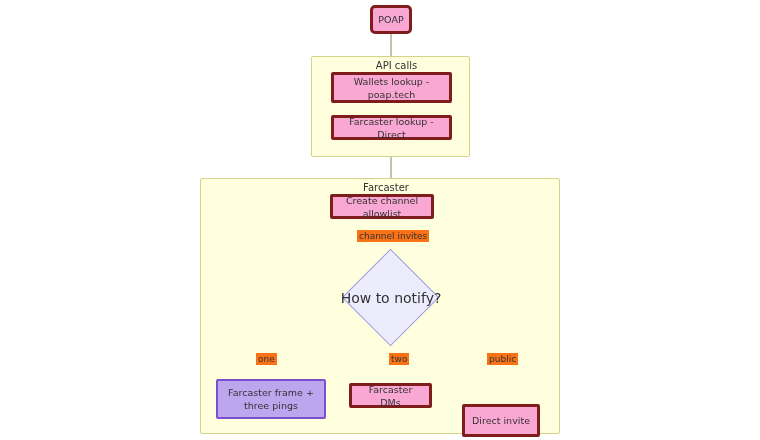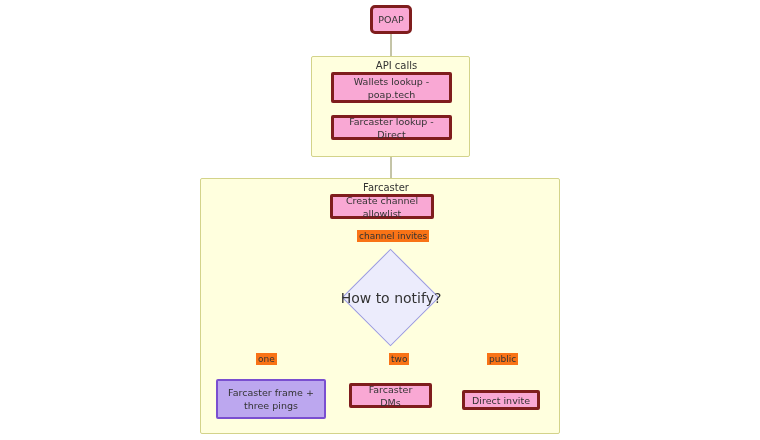--- a/index.html
+++ b/index.html
@@ -143,21 +143,21 @@
 
   <div class="node highlight" style="left:216px; top:379px; width:110px; height:40px;">
     <span>
       <span>Farcaster frame +</span><br>
       <span>three pings</span>
     </span>
   </div>
 
   <div class="node" style="left:349px; top:383px; width:83px; height:25px;">Farcaster DMs</div>
 
-  <div class="node" style="left:462px; top:390px; width:78px; height:20px;">Direct invite</div>
+  <div class="node" style="left:462px; top:404px; width:78px; height:33px;">Direct invite</div>
 
   <div class="edge-label on-yellow" style="left:357px; top:230px;">channel invites</div>
 
   <div class="edge-label on-yellow" style="left:256px; top:353px;">one</div>
 
   <div class="edge-label on-yellow" style="left:389px; top:353px;">two</div>
 
   <div class="edge-label on-yellow" style="left:487px; top:353px;">public</div>
 
 </div>

